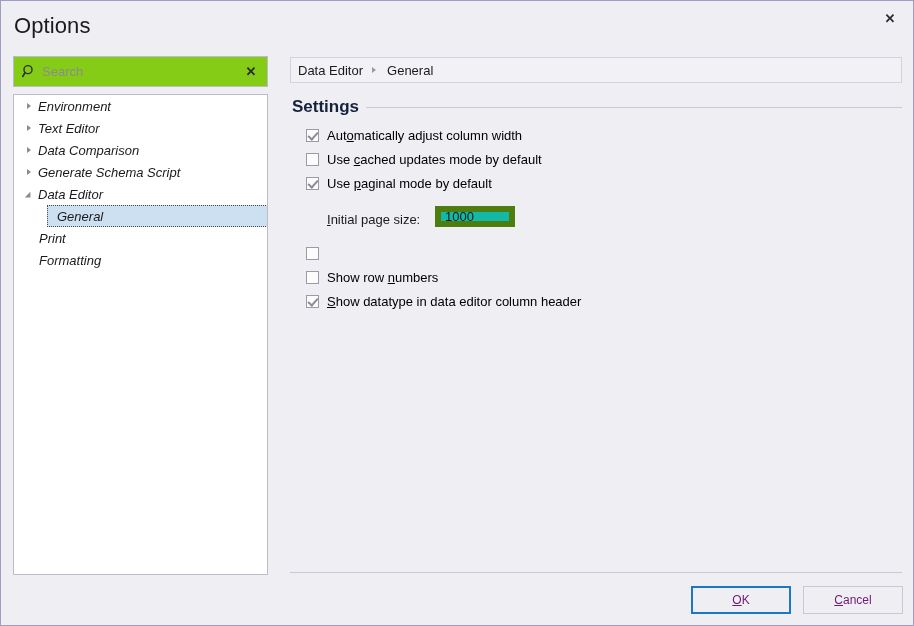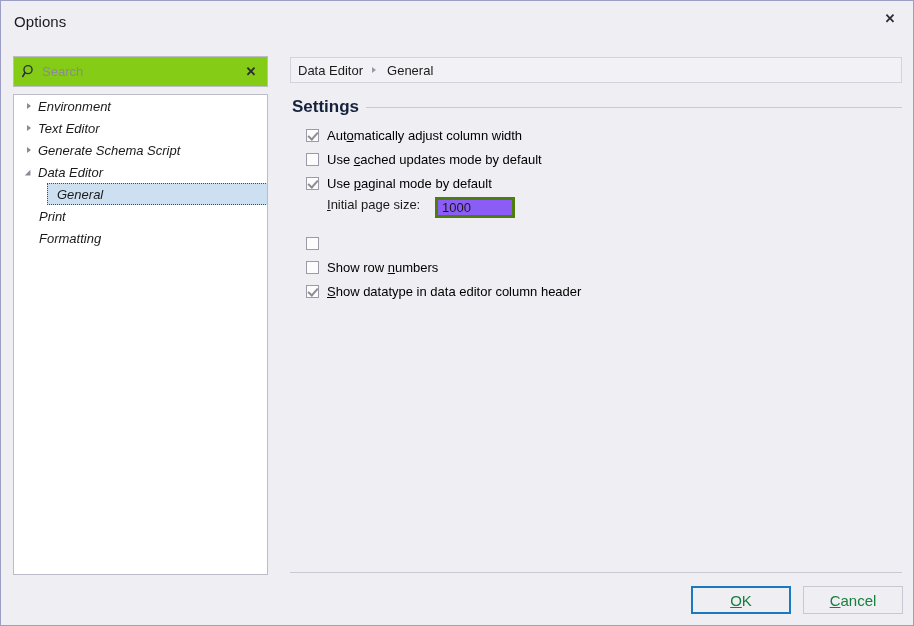--- a/index.html
+++ b/index.html
@@ -29,21 +29,21 @@
     position: absolute;
     left: 0; top: 0;
     width: 100%;
     height: 46px;
     background: #eeeef3;
   }
   .title-text {
     position: absolute;
     left: 13px;
     top: 12px;
-    font-size: 15px;
+    font-size: 22px;
     color: #1b1b1b;
     letter-spacing: .1px;
   }
   .close-btn {
     position: absolute;
     right: 0px;
     top: 0px;
     width: 46px;
     height: 34px;
     display: flex;
@@ -231,37 +231,37 @@
     height: 8px;
     border: solid #8b8b96;
     border-width: 0 2px 2px 0;
     transform: rotate(42deg);
   }
   .chk-label { white-space: nowrap; }
   .mn { text-decoration: underline; }
 
   .field-row {
     display: flex;
-    align-items: flex-start;
+    align-items: flex-end;
     height: 30px;
     padding-left: 21px;
     margin-top: 2px;
-    margin-bottom: 4px;
+    margin-bottom: 14px;
   }
   .field-label {
     font-size: 13px;
     color: #1a1a1a;
     width: 108px;
   }
   .field-input {
     width: 80px;
     height: 21px;
     box-sizing: border-box;
-    border: 3px solid #4d7c0f;
-    background: #8b5cf6;
+    border: 6px solid #4d7c0f;
+    background: #14b8a6;
     font-family: "Liberation Sans", sans-serif;
     font-size: 13px;
     color: #1a1a1a;
     padding: 0 4px;
     outline: none;
   }
 
   
   .footer-rule {
     position: absolute;
@@ -273,22 +273,22 @@
   }
   .btn {
     position: absolute;
     top: 585px;
     width: 100px;
     height: 28px;
     box-sizing: border-box;
     background: #eeeef3;
     border: 1px solid #c8c8d2;
     font-family: "Liberation Sans", sans-serif;
-    font-size: 15px;
-    color: #15803d;
+    font-size: 12px;
+    color: #701a75;
     display: flex;
     align-items: center;
     justify-content: center;
     cursor: default;
   }
   .btn-ok {
     left: 690px;
     border: 2px solid #1b79c4;
   }
   .btn-cancel { left: 802px; }
@@ -324,20 +324,26 @@
     <div class="tree-row level0">
       <span class="tw">
           <span class="arrow-collapsed"></span>
         </span>
       <span class="tree-label">Text Editor</span>
     </div>
     <div class="tree-row level0">
       <span class="tw">
           <span class="arrow-collapsed"></span>
         </span>
+      <span class="tree-label">Data Comparison</span>
+    </div>
+    <div class="tree-row level0">
+      <span class="tw">
+          <span class="arrow-collapsed"></span>
+        </span>
       <span class="tree-label">Generate Schema Script</span>
     </div>
     <div class="tree-row level0">
       <span class="tw">
           <span class="arrow-expanded"></span>
         </span>
       <span class="tree-label">Data Editor</span>
     </div>
     <div class="tree-row selected">
       <span class="tree-label">General</span>

